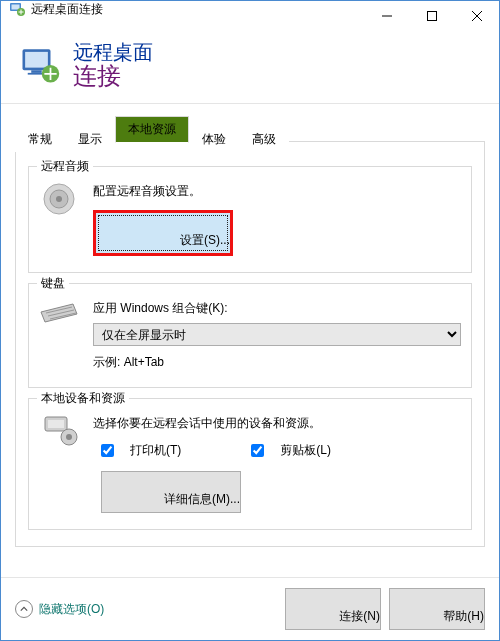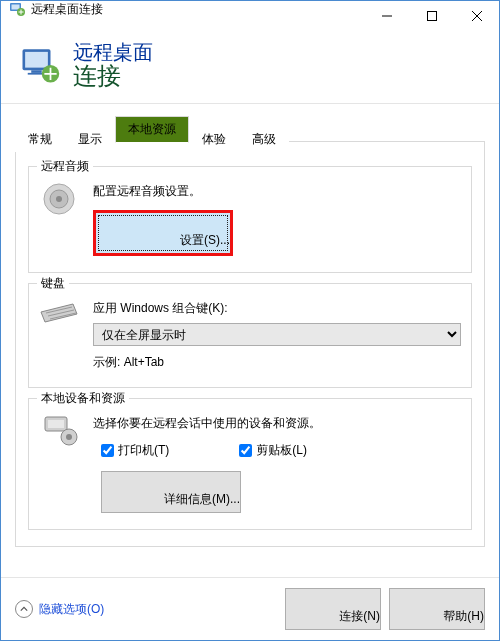--- a/index.html
+++ b/index.html
@@ -6,47 +6,47 @@
   .window{width:500px;height:641px;border:1px solid #4a8ad0;box-sizing:border-box;display:flex;flex-direction:column;background:#fff}
   .titlebar{height:30px;display:flex;padding:0 0 0 8px;background:#fff}
   .titlebar .app-icon{width:16px;height:16px;margin-right:6px;position:relative}
   .titlebar .title{flex:1;font-size:12px;color:#000}
   .cap-btns{display:flex;height:100%}
   .cap-btn{width:45px;height:29px;display:flex;align-items:center;justify-content:center;color:#000}
   .cap-btn svg{width:10px;height:10px;stroke:#000;stroke-width:1;fill:none}
   .header{display:flex;align-items:center;padding:10px 18px 14px 18px;border-bottom:1px solid #e5e5e5}
   .header-icon{width:42px;height:42px;margin-right:12px}
   .header-text .line1{font-size:20px;color:#003399;line-height:1.1}
-  .header-text .line2{font-size:24px;color:#14532d;font-weight:400;line-height:1.1}
+  .header-text .line2{font-size:24px;color:#701a75;font-weight:400;line-height:1.1}
   .body{flex:1;padding:12px 14px 0 14px;overflow:hidden}
   
   .tabs{display:flex;position:relative;margin-bottom:-1px}
   .tab{padding:4px 12px 4px 12px;border:1px solid transparent;border-bottom:none;background:#fff;font-size:12px;position:relative;color:#000}
   .tab.active{border-color:#d9d9d9;background:#4d7c0f;z-index:2;border-bottom:1px solid #fff;margin-bottom:-1px}
   .tab:not(.active){border-bottom:none;top:10px}
   .tab-panel{border:1px solid #d9d9d9;padding:10px 10px 16px 10px;background:#fff}
   
   .group{border:1px solid #d9d9d9;margin:10px 2px 0 2px;padding:14px 10px 16px 10px;position:relative}
   .group-title{position:absolute;top:-9px;left:8px;background:#fff;padding:0 4px;font-size:12px}
   .row{display:flex;align-items:flex-start}
   .row .gicon{width:40px;flex:0 0 40px;display:flex;justify-content:center}
   .row .gcontent{flex:1;padding-left:14px}
   .gtext{margin:2px 0 10px 0}
   .btn{background:#e1e1e1;border:1px solid #adadad;padding:20px 0;font-size:12px;text-align:right;height:23px;box-sizing:border-box;line-height:15px}
   .btn.wide{width:140px}
   .btn.primary{border:3px solid #e11;outline:1px dotted #222;outline-offset:-6px;background:#cde6f7}
   select.combo{width:100%;height:23px;border:1px solid #adadad;background:#e8e8e8;font-size:12px;padding:0 4px;box-sizing:border-box}
   .example{margin-top:8px}
   .check-row{display:flex;gap:70px;margin:4px 0 12px 8px}
-  .check{display:flex;align-items:center;gap:4px}
+  .check{display:flex;align-items:center;gap:16px}
   .check input{width:13px;height:13px;margin:0}
   
   .footer{display:flex;align-items:center;padding:10px 14px;gap:8px;border-top:1px solid #e5e5e5}
   .footer .spacer{flex:1}
-  .footer .hide-opt{display:flex;align-items:center;gap:6px;color:#1d4ed8}
+  .footer .hide-opt{display:flex;align-items:center;gap:6px;color:#0f766e}
   .footer .circ{width:16px;height:16px;border:1px solid #888;border-radius:50%;display:flex;align-items:center;justify-content:center}
   .footer .circ svg{width:8px;height:8px;stroke:#555;stroke-width:1.5;fill:none}
   .footer .fbtn{width:96px}
   
   .svg{display:block}
 </style>
 </head>
 <body>
 
 <div class="window">

